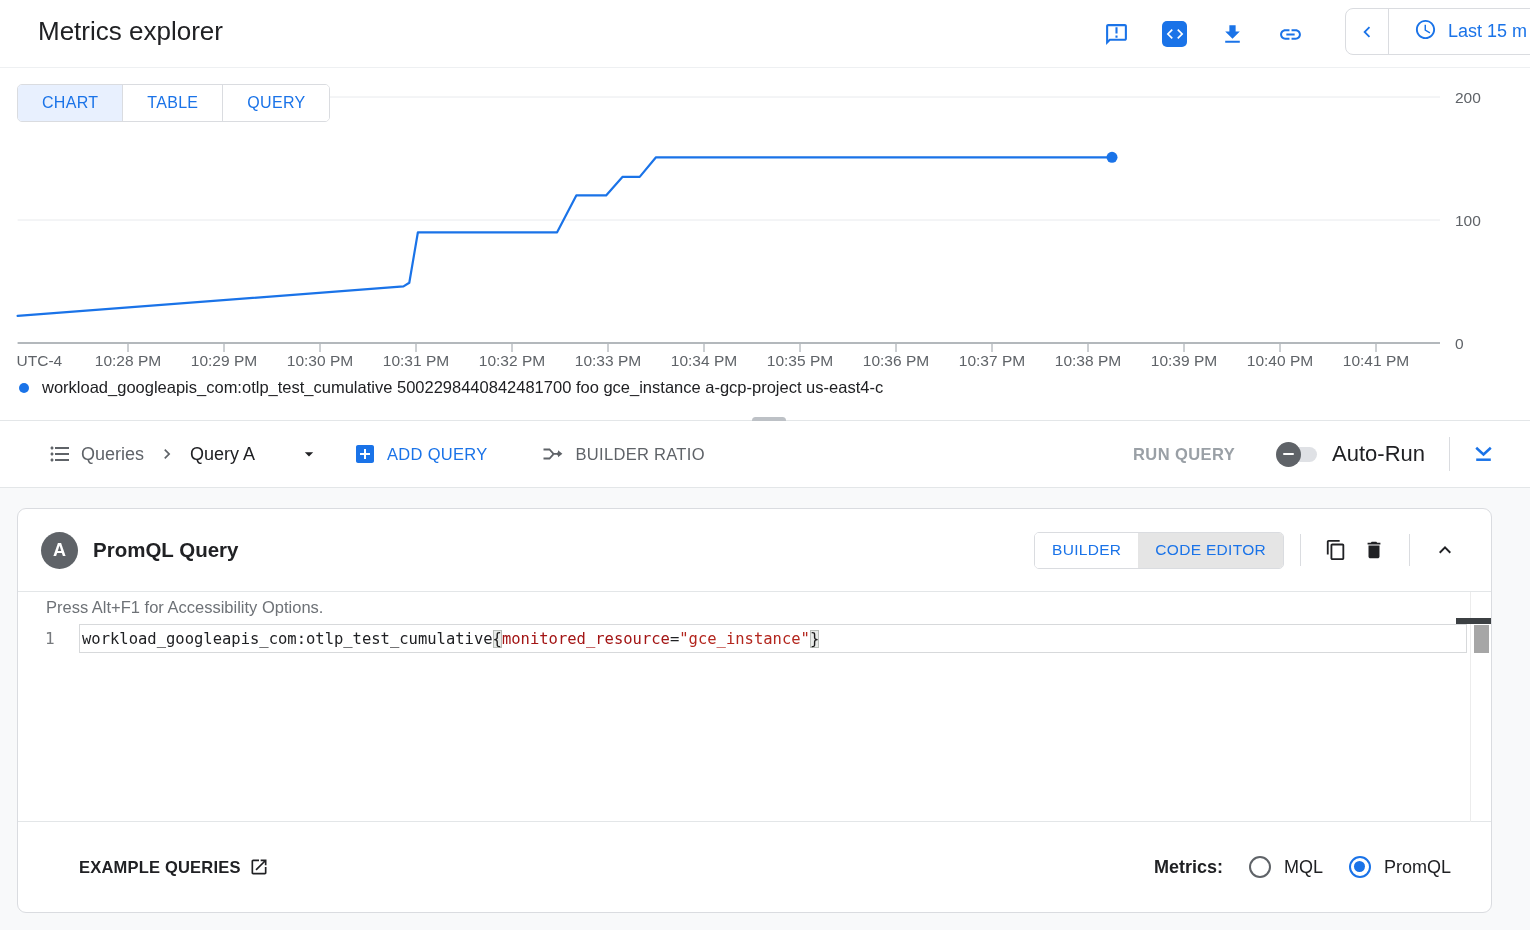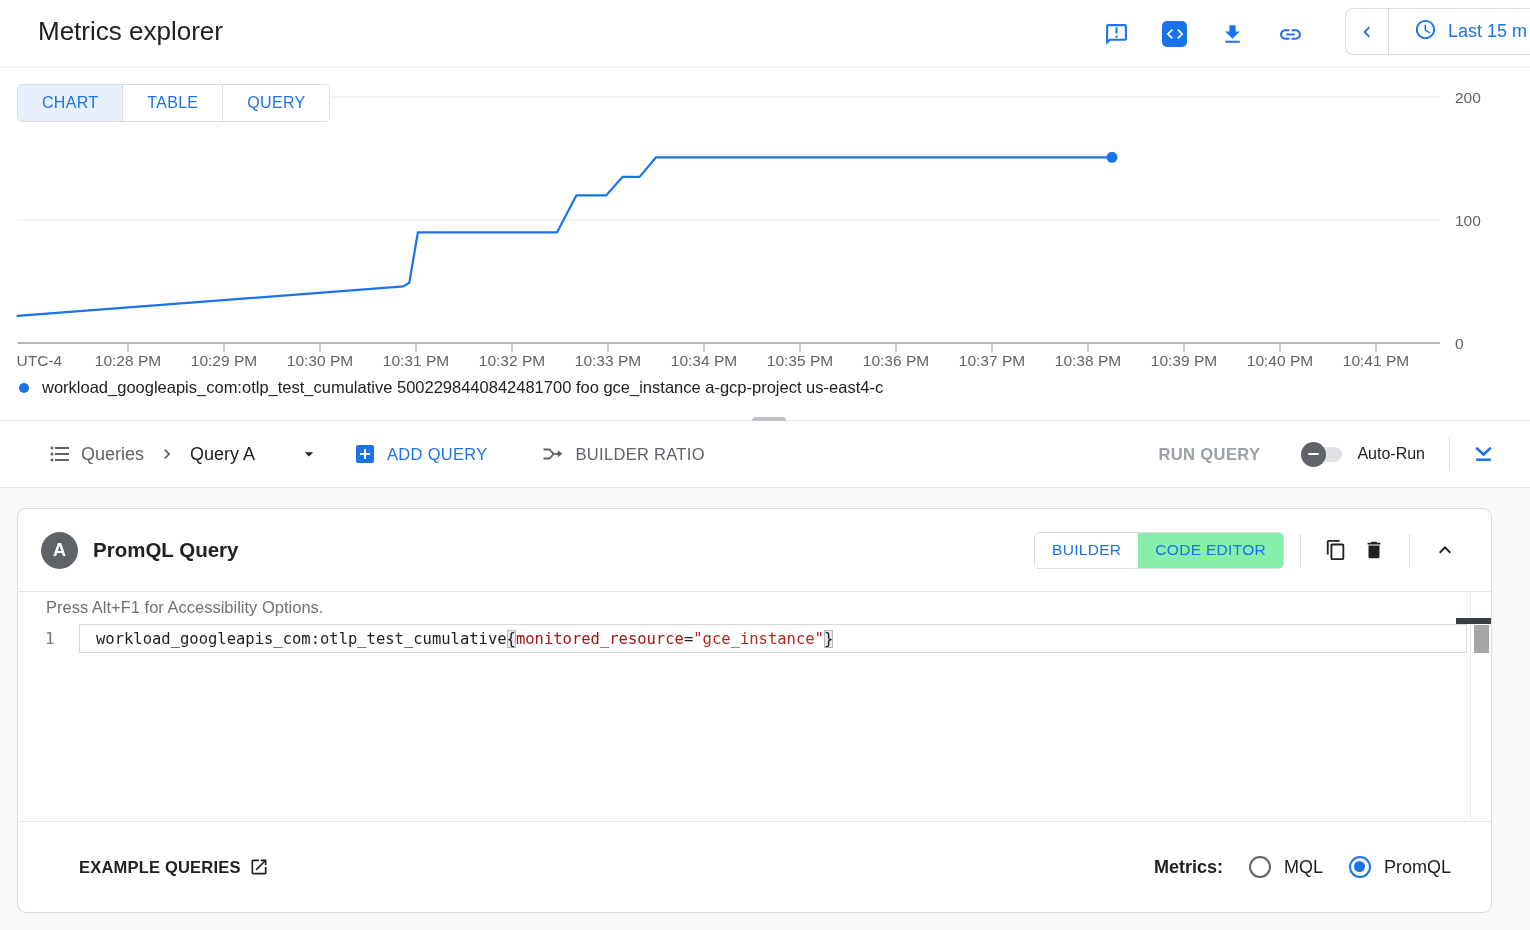--- a/index.html
+++ b/index.html
@@ -50,45 +50,45 @@
   .query-name { font-size:18px; color:#202124; }
   .caret { margin-left:7px; }
   .caret svg { width:20px; height:20px; fill:#202124; display:block; }
   .add-query { display:flex; align-items:center; gap:10px; margin-left:34px; cursor:pointer; color:#1a73e8; font-size:16.5px; font-weight:500; letter-spacing:.3px; }
   .add-query svg { width:24px; height:24px; fill:#1a73e8; display:block; }
   .create-ratio { display:flex; align-items:center; gap:11px; margin-left:53px; cursor:pointer; color:#5f6368; font-size:16.5px; font-weight:500; letter-spacing:.3px; }
   .run-query { color:#9aa0a6; font-size:16.5px; font-weight:700; letter-spacing:.4px; cursor:default; }
   .toggle { position:relative; width:38px; height:15px; border-radius:8px; background:#dfe1e5; margin-left:44px; cursor:pointer; }
   .toggle .knob { position:absolute; left:-3px; top:-5px; width:25px; height:25px; border-radius:50%; background:#5f6368; display:flex; align-items:center; justify-content:center; }
   .toggle .knob .minus { width:11px; height:2.5px; background:#fff; border-radius:1px; }
-  .autorun-lbl { margin-left:15px; font-size:16px; color:#202124; }
+  .autorun-lbl { margin-left:15px; font-size:22px; color:#202124; }
   .qb-div { width:1px; height:34px; background:#dadce0; margin:0 21px 0 24px; }
   .collapse-all { cursor:pointer; }
   .collapse-all svg { width:25px; height:25px; display:block; }
 
   
   .panel-area { position:relative; height:443px; background:#f8f9fa; }
   .card { position:absolute; left:17px; top:20px; width:1475px; height:405px; background:#fff; border:1px solid #dadce0; border-radius:9px; overflow:hidden; }
   .card-header { height:83px; display:flex; align-items:center; border-bottom:1px solid #e3e6e8; padding:0 27px 0 23px; }
   .avatar { width:37px; height:37px; border-radius:50%; background:#5f6368; color:#fff; font-size:18px; font-weight:700; display:flex; align-items:center; justify-content:center; }
   .panel-title { margin-left:15px; font-size:20.5px; font-weight:700; color:#202124; }
   .ch-right { margin-left:auto; display:flex; align-items:center; }
   .mode-tabs { display:flex; border:1px solid #dadce0; border-radius:5px; overflow:hidden; height:37px; }
   .mode-tab { display:flex; align-items:center; padding:0 17px; font-size:15.5px; font-weight:500; letter-spacing:.3px; color:#1a73e8; cursor:pointer; background:#fff; }
-  .mode-tab.selected { background:#86efac; }
+  .mode-tab.selected { background:#e5e5e5; }
   .ch-div { width:1px; height:32px; background:#dadce0; margin:0 16px; }
   .icon-btn { width:38px; height:38px; display:flex; align-items:center; justify-content:center; cursor:pointer; }
   .icon-btn svg { width:22px; height:22px; fill:#202124; }
   .icon-btn.chev svg { width:24px; height:24px; }
 
   
   .editor { position:relative; height:230px; background:#fff; border-bottom:1px solid #e3e6e8; }
   .a11y-hint { position:absolute; left:28px; top:6px; font-size:16.5px; color:#6e7277; }
   .line-no { position:absolute; left:27px; top:37px; font-size:16px; color:#76797d; font-family:"DejaVu Sans Mono","Liberation Mono",monospace; }
-  .code-row { position:absolute; left:61px; top:32px; width:1388px; height:29px; border:1px solid #d7d9db; background:#fff; display:flex; align-items:center; padding-left:16px; cursor:text; }
+  .code-row { position:absolute; left:61px; top:32px; width:1388px; height:29px; border:1px solid #d7d9db; background:#fff; display:flex; align-items:center; padding-left:2px; cursor:text; }
   .code-row code { font-family:"DejaVu Sans Mono","Liberation Mono",monospace; font-size:15.5px; color:#202124; white-space:pre; }
   .tok-plain { color:#202124; }
   .tok-label { color:#a31515; }
   .tok-string { color:#b3261e; }
   .tok-bracket { color:#1b1b1b; background:rgba(90,110,90,.14); box-shadow:0 0 0 1px #b7bcb7 inset; }
   .vscroll { position:absolute; left:1452px; top:0; width:21px; height:230px; border-left:1px solid #ececec; }
   .vscroll .thumb { position:absolute; left:3px; top:33px; width:15px; height:28px; background:#a6a6a6; cursor:pointer; }
   .ruler-mark { position:absolute; left:1438px; top:26px; width:35px; height:6px; background:#3c4043; }
 
   

